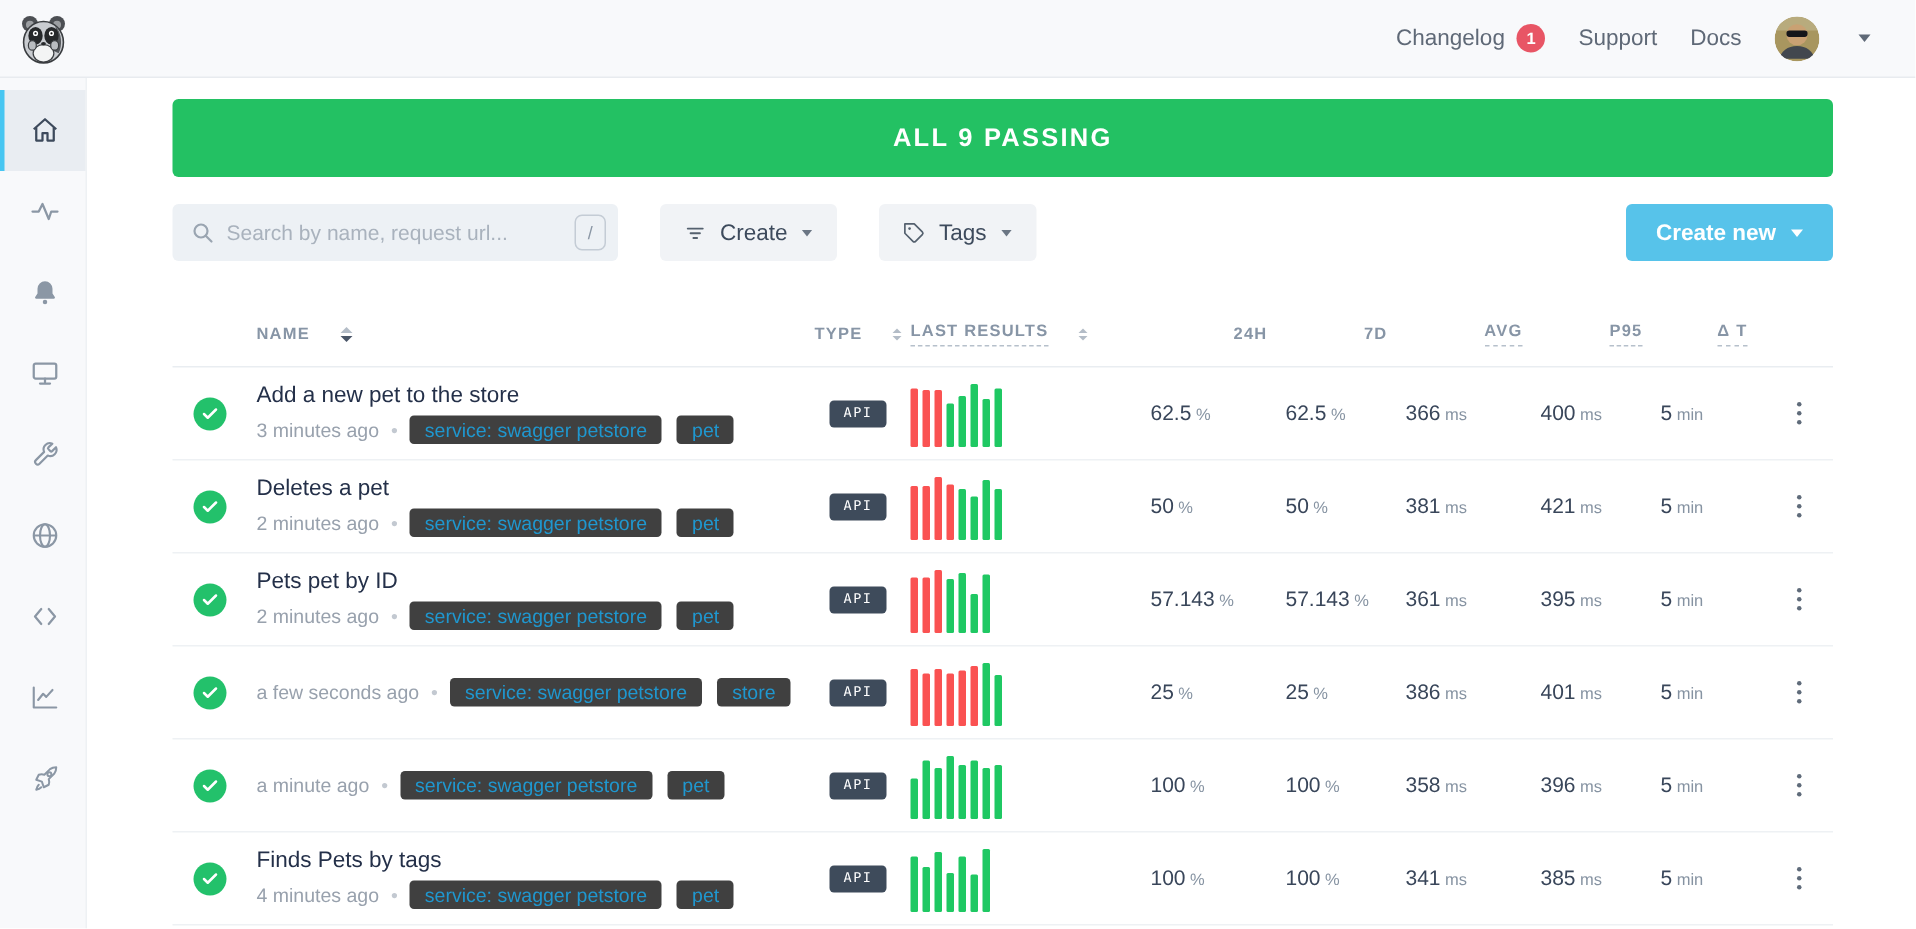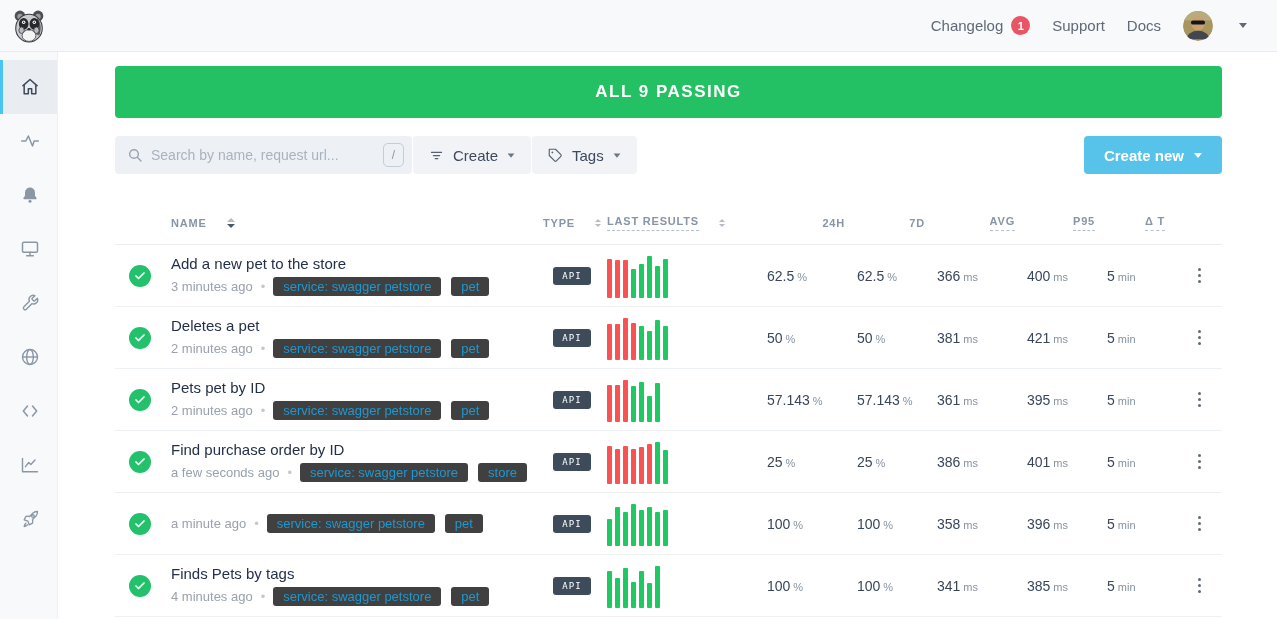--- a/index.html
+++ b/index.html
@@ -28,21 +28,21 @@
   .side-item.active { background:#e9edf2; border-left-color:#47c6f2; color:#3d4a5c; }
 
   .main { flex:1; padding:14px 55px 0 57px; }
 
   
   .banner { height:52px; background:#23c163; border-radius:4px; display:flex;
     align-items:center; justify-content:center; color:#fff; font-size:17px;
     font-weight:bold; letter-spacing:1.5px;text-align:center; }
 
   
-  .controls { display:flex; align-items:flex-end; margin-top:18px; gap:1px; }
+  .controls { display:flex; align-items:flex-end; margin-top:18px; gap:28px; }
   .searchbox { width:297px; height:38px; background:#edf1f5; border-radius:4px;
     display:flex; align-items:center; padding:0 8px 0 12px; }
   .searchbox input { flex:1; border:none; outline:none; background:transparent;
     font-size:14px; color:#3d4a5c; font-family:inherit; min-width:0; }
   .searchbox input::placeholder { color:#a9b2bd; }
   .search-ico { color:#9aa5b1; margin-right:8px; flex-shrink:0; }
   .slash-key { width:21px; height:24px; border:1px solid #c4ccd5; border-radius:5px;
     color:#8b97a5; font-size:12px; display:flex; align-items:center; justify-content:center; }
   .ctl-btn { height:38px; background:#f1f3f6; border:none; border-radius:4px; padding:0 16px;
     display:flex; align-items:center; gap:9px; font-size:15px; color:#3d4a5c;
@@ -422,21 +422,20 @@
 
   <div class="tgrid trow">
     <div class="statuscell">
       <span class="checkcircle">
         <svg width="12" height="12" viewBox="0 0 24 24" fill="none" stroke="#fff" stroke-width="3.4" stroke-linecap="round" stroke-linejoin="round">
                   <polyline points="20 6 9 17 4 12"></polyline>
                 </svg>
       </span>
     </div>
     <div class="namecell">
-      <span class="check-name">Find purchase order by ID</span>
       <span class="metaline">
         <span class="check-time">a few seconds ago</span>
         <span class="dot-sep">•</span>
         <span class="metaline" style="gap:10px;">
                   <span class="tag">service: swagger petstore</span>
                   <span class="tag">store</span>
                 </span>
       </span>
     </div>
     <div class="typecell">

